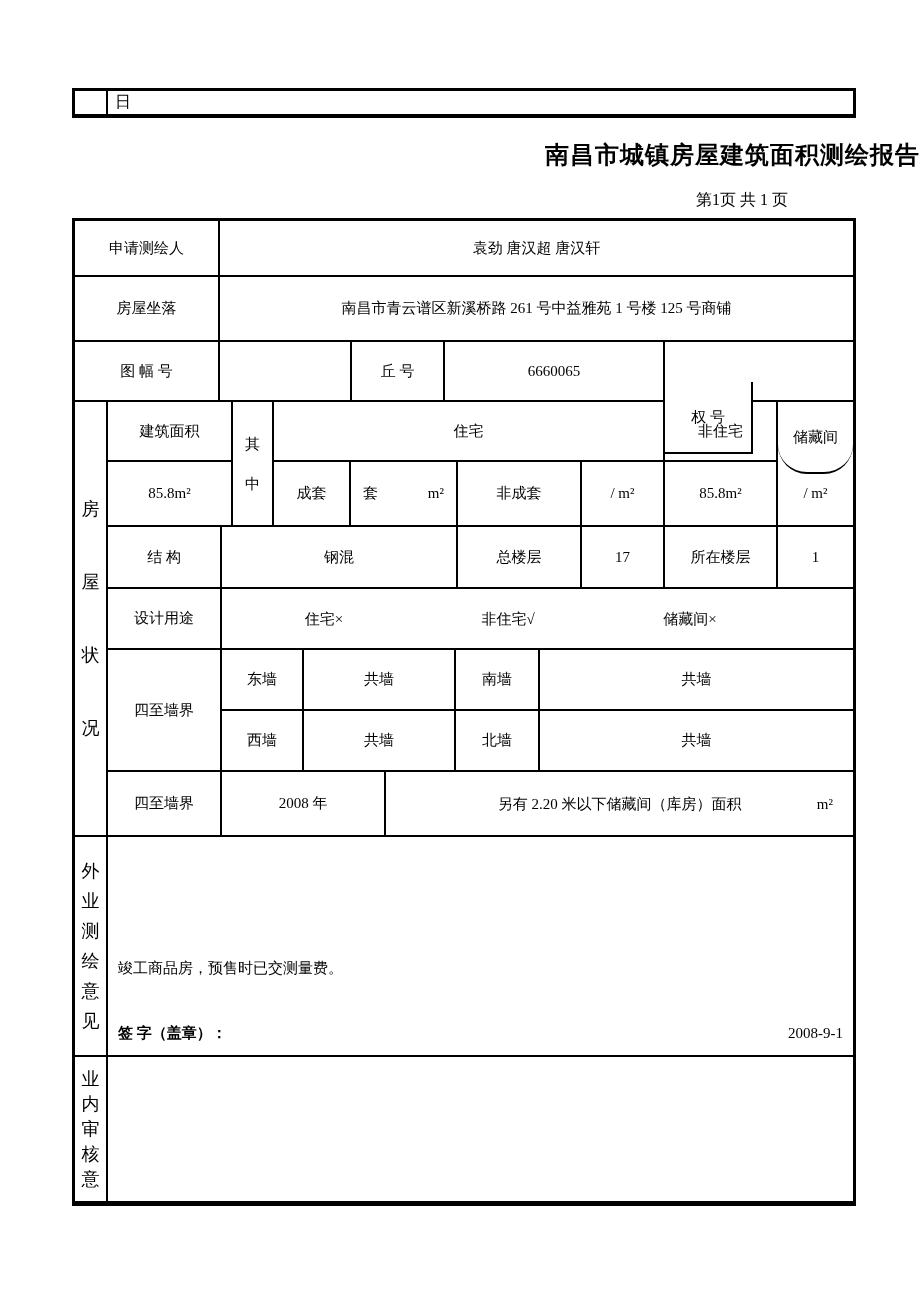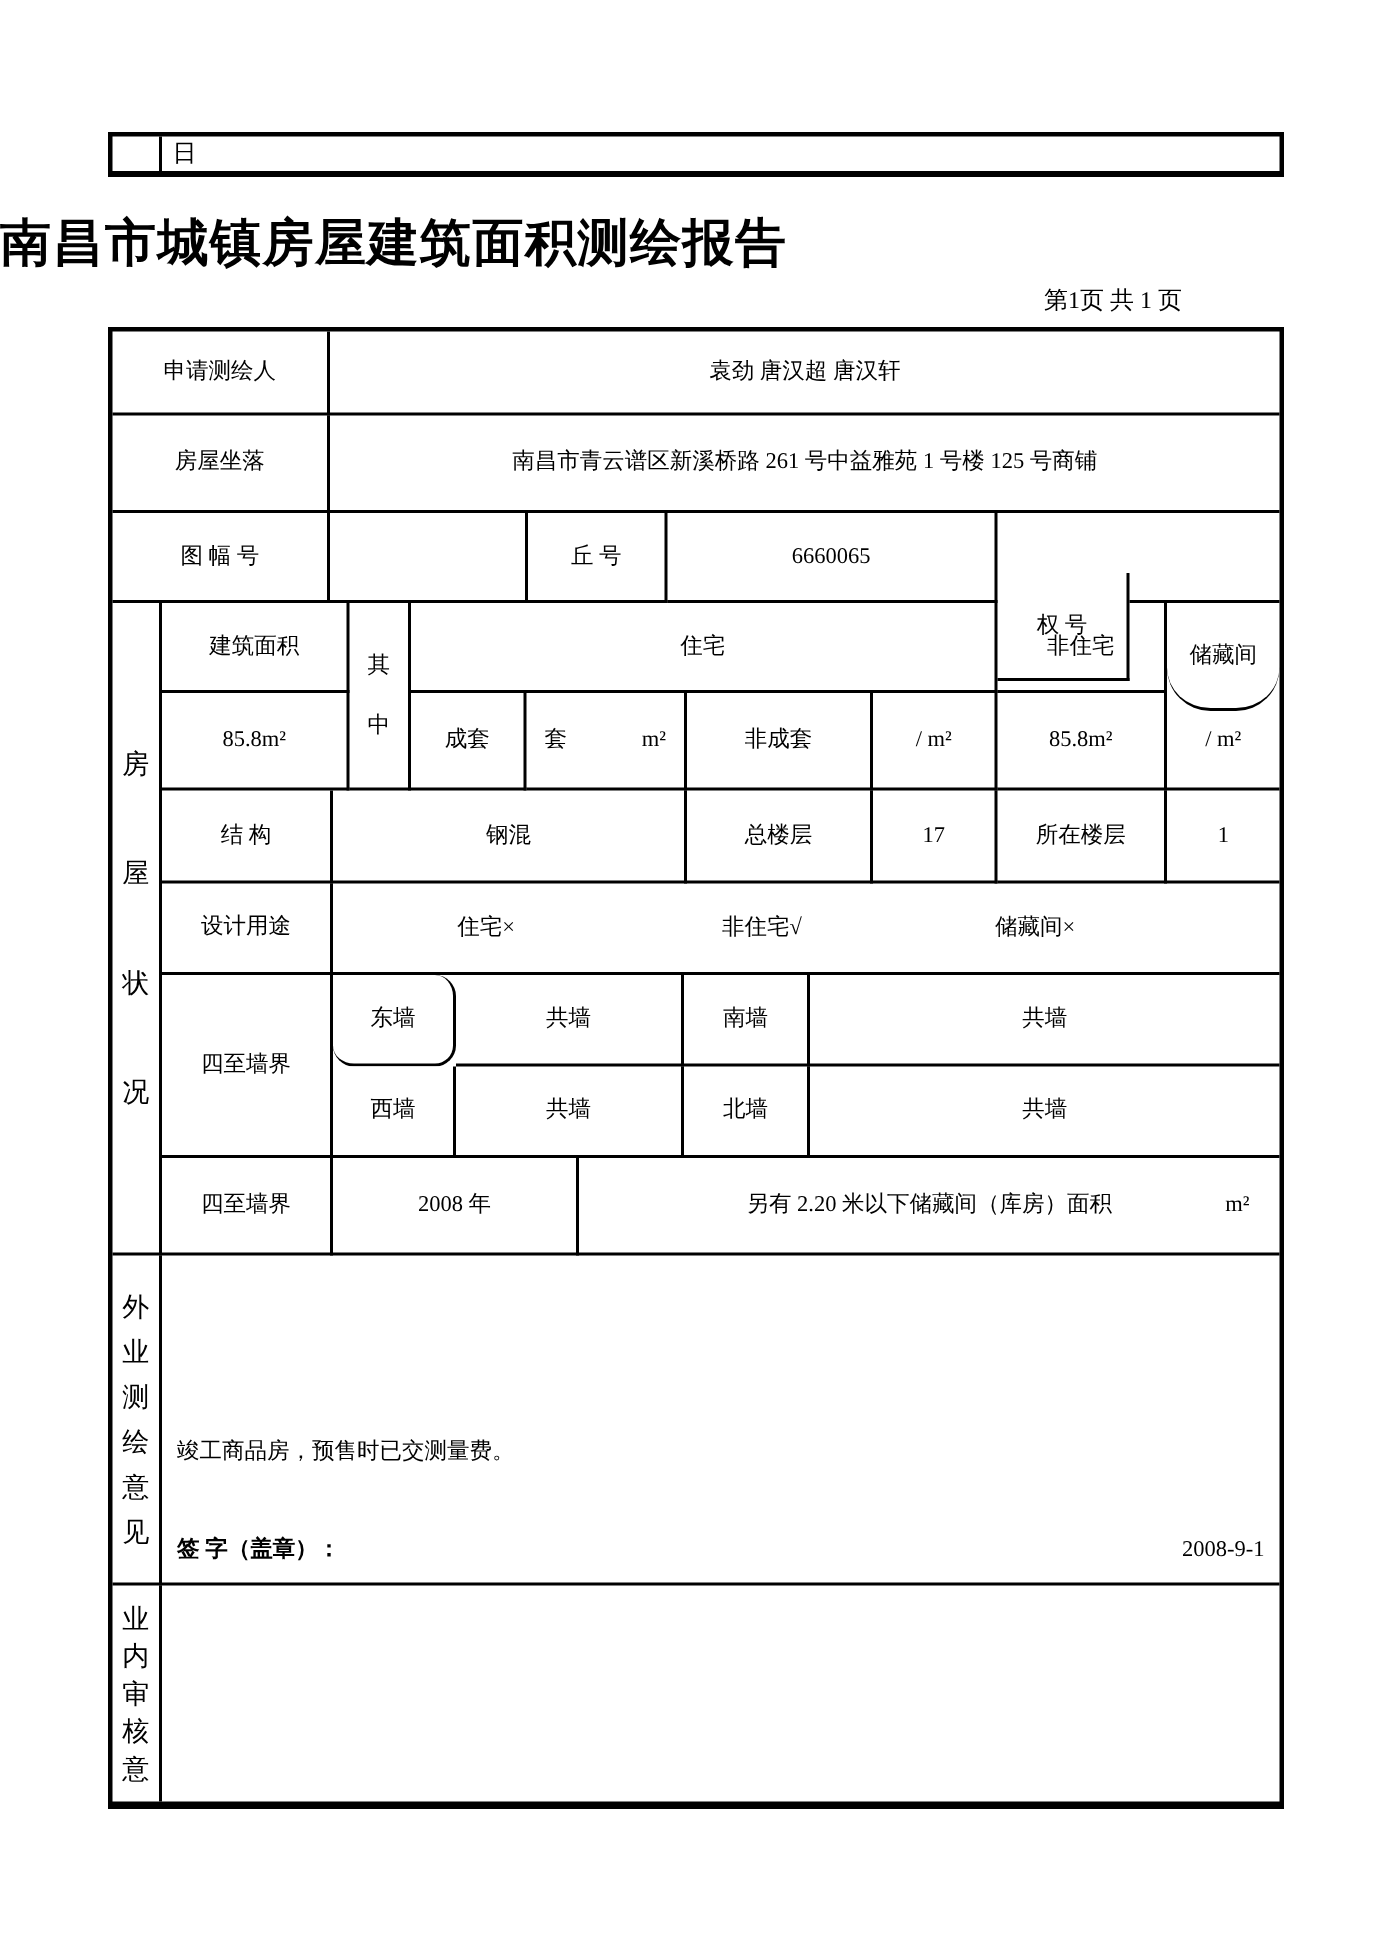--- a/index.html
+++ b/index.html
@@ -14,22 +14,22 @@
   
   .topbox{
     position:absolute;left:72px;top:88px;width:784px;height:30px;
     border:3px solid #000;border-bottom-width:4px;box-sizing:border-box;
     display:flex;align-items:stretch;
   }
   .topbox .stub{width:33px;border-right:2px solid #000;box-sizing:border-box;}
   .topbox .daycell{flex:1;display:flex;align-items:center;padding-left:7px;font-size:16px;}
   
   .title{
-    position:absolute;left:0;right:0;top:139px;text-align:left;
-    font-size:34px;font-weight:bold;letter-spacing:1px;
+    position:absolute;left:0;right:0;top:139px;text-align:right;
+    font-size:24px;font-weight:bold;letter-spacing:1px;
   }
   .pageinfo{position:absolute;right:132px;top:190px;font-size:16px;}
   
   .tbl{
     position:absolute;left:72px;top:218px;width:784px;height:988px;
     border:3px solid #000;border-bottom-width:5px;box-sizing:border-box;
   }
   .c{
     position:absolute;box-sizing:border-box;
     border-right:2px solid #000;border-bottom:2px solid #000;
@@ -103,21 +103,21 @@
     <div class="c er" style="left:703px;top:306px;width:75px;height:62px;">1</div>
 
     <div class="c" style="left:33px;top:368px;width:114px;height:61px;">设计用途</div>
     <div class="c er rel" style="left:147px;top:368px;width:631px;height:61px;">
       <span class="abs" style="left:102px;top:50%;transform:translate(-50%,-50%);">住宅×</span>
       <span class="abs" style="left:286px;top:50%;transform:translate(-50%,-50%);">非住宅√</span>
       <span class="abs" style="left:468px;top:50%;transform:translate(-50%,-50%);">储藏间×</span>
     </div>
 
     <div class="c" style="left:33px;top:429px;width:114px;height:122px;">四至墙界</div>
-    <div class="c" style="left:147px;top:429px;width:82px;height:61px;border-radius:14px;">东墙</div>
+    <div class="c" style="left:147px;top:429px;width:82px;height:61px;">东墙</div>
     <div class="c" style="left:229px;top:429px;width:152px;height:61px;">共墙</div>
     <div class="c" style="left:381px;top:429px;width:84px;height:61px;">南墙</div>
     <div class="c er" style="left:465px;top:429px;width:313px;height:61px;">共墙</div>
     <div class="c" style="left:147px;top:490px;width:82px;height:61px;">西墙</div>
     <div class="c" style="left:229px;top:490px;width:152px;height:61px;">共墙</div>
     <div class="c" style="left:381px;top:490px;width:84px;height:61px;">北墙</div>
     <div class="c er" style="left:465px;top:490px;width:313px;height:61px;">共墙</div>
 
     <div class="c" style="left:33px;top:551px;width:114px;height:65px;">四至墙界</div>
     <div class="c" style="left:147px;top:551px;width:164px;height:65px;">2008 年</div>

